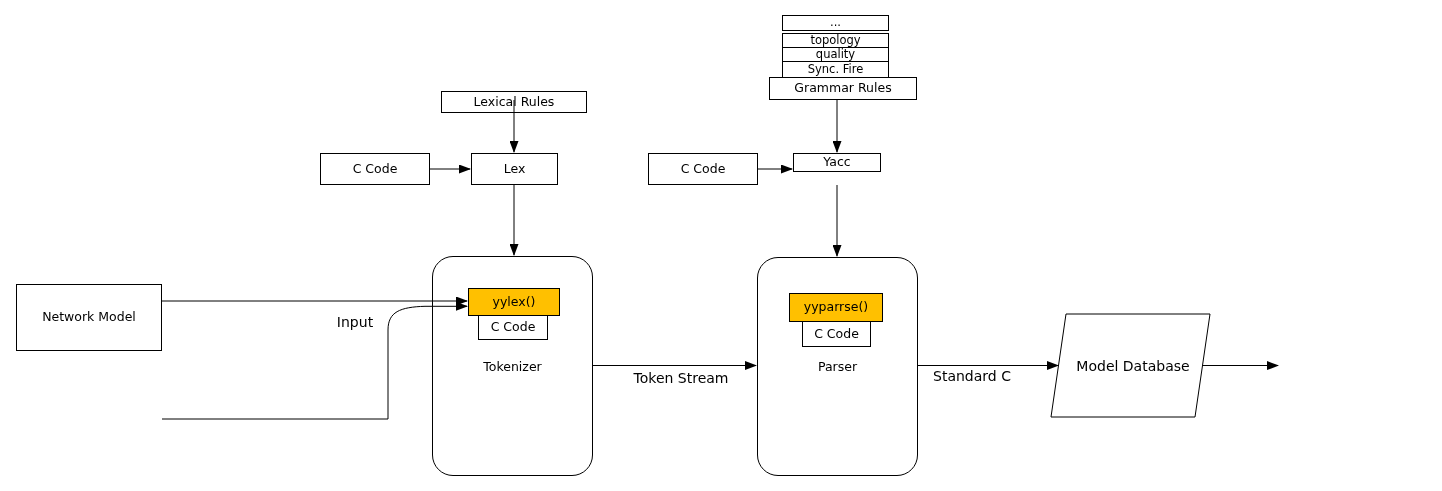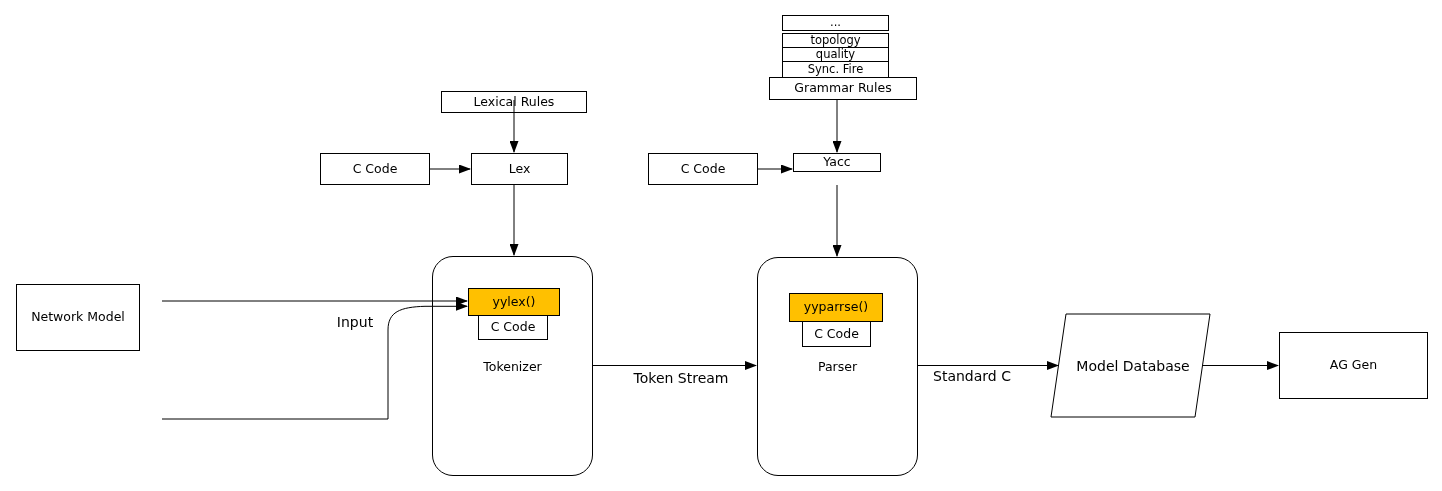--- a/index.html
+++ b/index.html
@@ -73,32 +73,32 @@
     <span>Grammar Rules</span>
   </div>
 
   <div class="box" style="left:441px; top:91px; width:146px; height:22px;">
     <span>Lexical Rules</span>
   </div>
 
   <div class="box" style="left:320px; top:153px; width:110px; height:32px;">
     <span>C Code</span>
   </div>
-  <div class="box" style="left:471px; top:153px; width:97px; height:32px;">
+  <div class="box" style="left:471px; top:153px; width:87px; height:32px;">
     <span>Lex</span>
   </div>
 
   <div class="box" style="left:648px; top:153px; width:110px; height:32px;">
     <span>C Code</span>
   </div>
   <div class="box" style="left:793px; top:153px; width:88px; height:19px;">
     <span>Yacc</span>
   </div>
 
-  <div class="box" style="left:16px; top:284px; width:124px; height:67px;">
+  <div class="box" style="left:16px; top:284px; width:146px; height:67px;">
     <span>Network Model</span>
   </div>
 
   <div class="box transparent" style="left:432px; top:256px; width:161px; height:220px;">
     <span class="big-label" style="top:102px;">Tokenizer</span>
   </div>
   <div class="box highlight" style="left:468px; top:288px; width:92px; height:28px;">
     <span>yylex()</span>
   </div>
   <div class="box" style="left:478px; top:315px; width:70px; height:25px;">
@@ -110,23 +110,20 @@
   </div>
   <div class="box highlight" style="left:789px; top:293px; width:94px; height:29px;">
     <span>yyparrse()</span>
   </div>
   <div class="box" style="left:802px; top:321px; width:69px; height:26px;">
     <span>C Code</span>
   </div>
 
   <span class="edge-label" style="left:1133px; top:366px;">Model Database</span>
 
-  <div class="box" style="left:1279px; top:332px; width:149px; height:67px;">
-    <span>AG Gen</span>
-  </div>
 
   <span class="edge-label" style="left:355px; top:322px;">Input</span>
   <span class="edge-label" style="left:681px; top:378px;">Token Stream</span>
   <span class="edge-label" style="left:972px; top:376px;">Standard C</span>
 
   <svg class="layer" viewBox="0 0 1442 491">
     <defs>
       <marker id="arrow" markerWidth="12" markerHeight="9" refX="11" refY="4.5" orient="auto" markerUnits="userSpaceOnUse">
         <path d="M0,0 L12,4.5 L0,9 Z" fill="#000000"></path>
       </marker>

